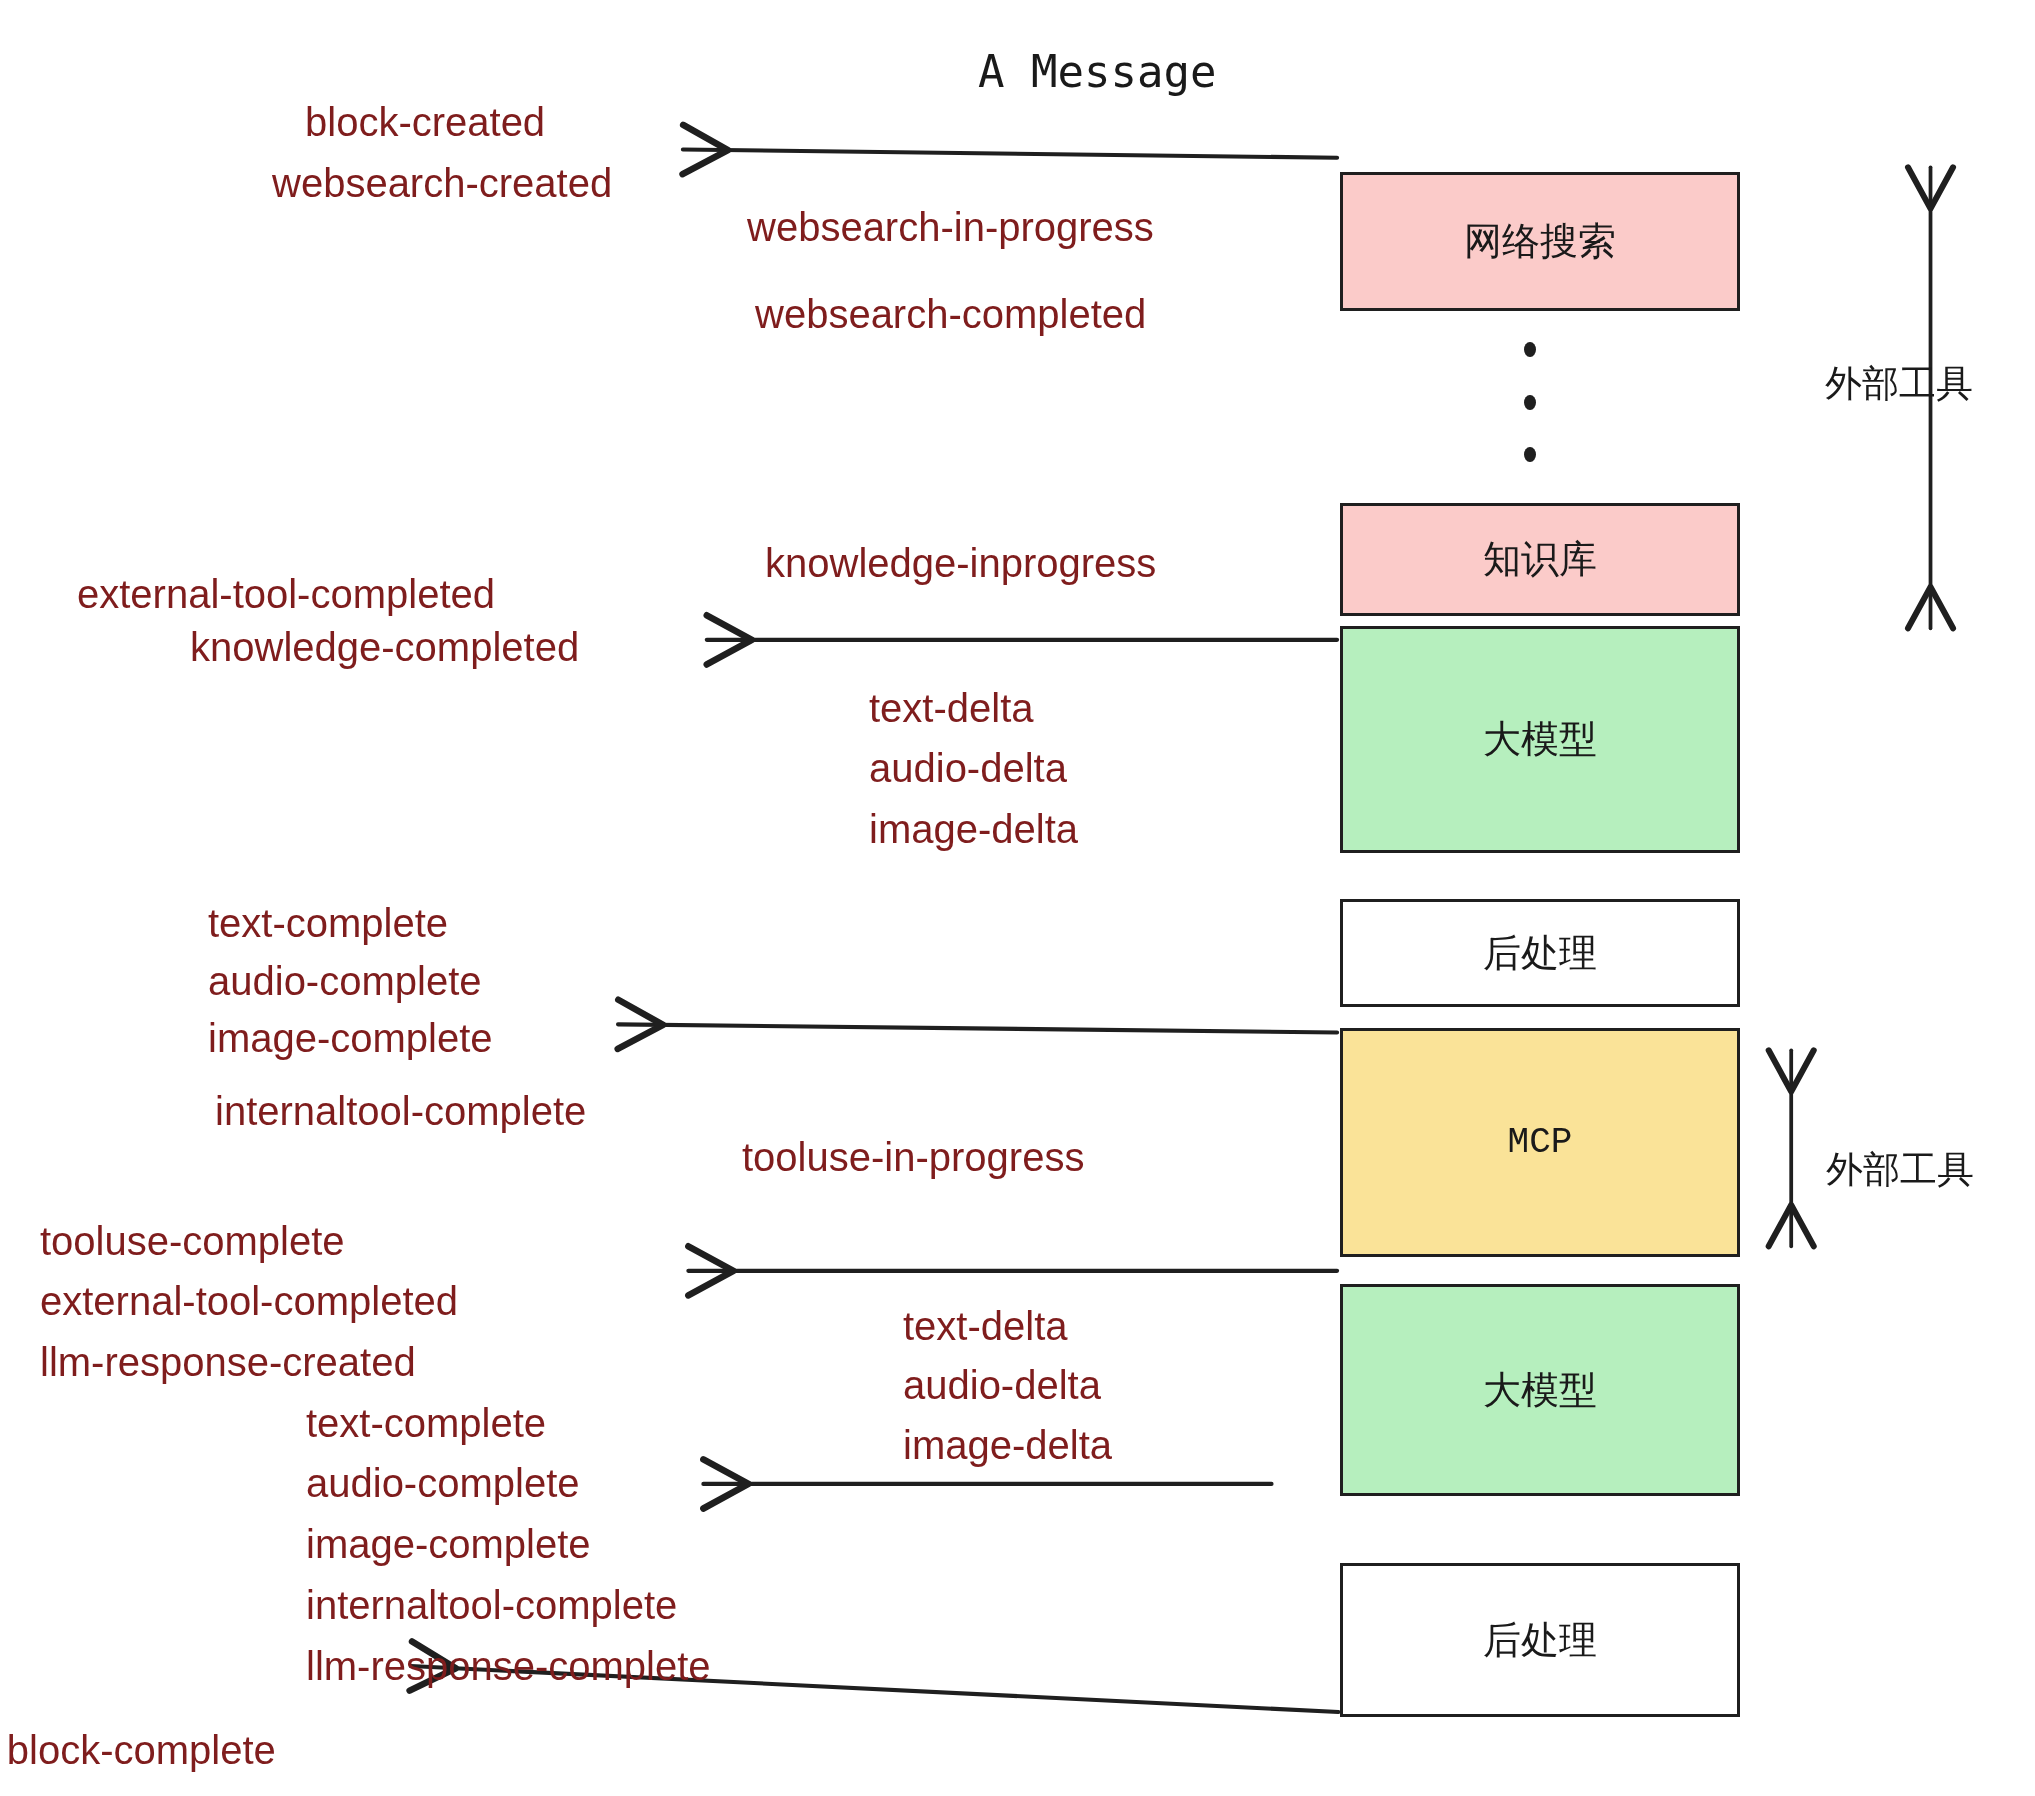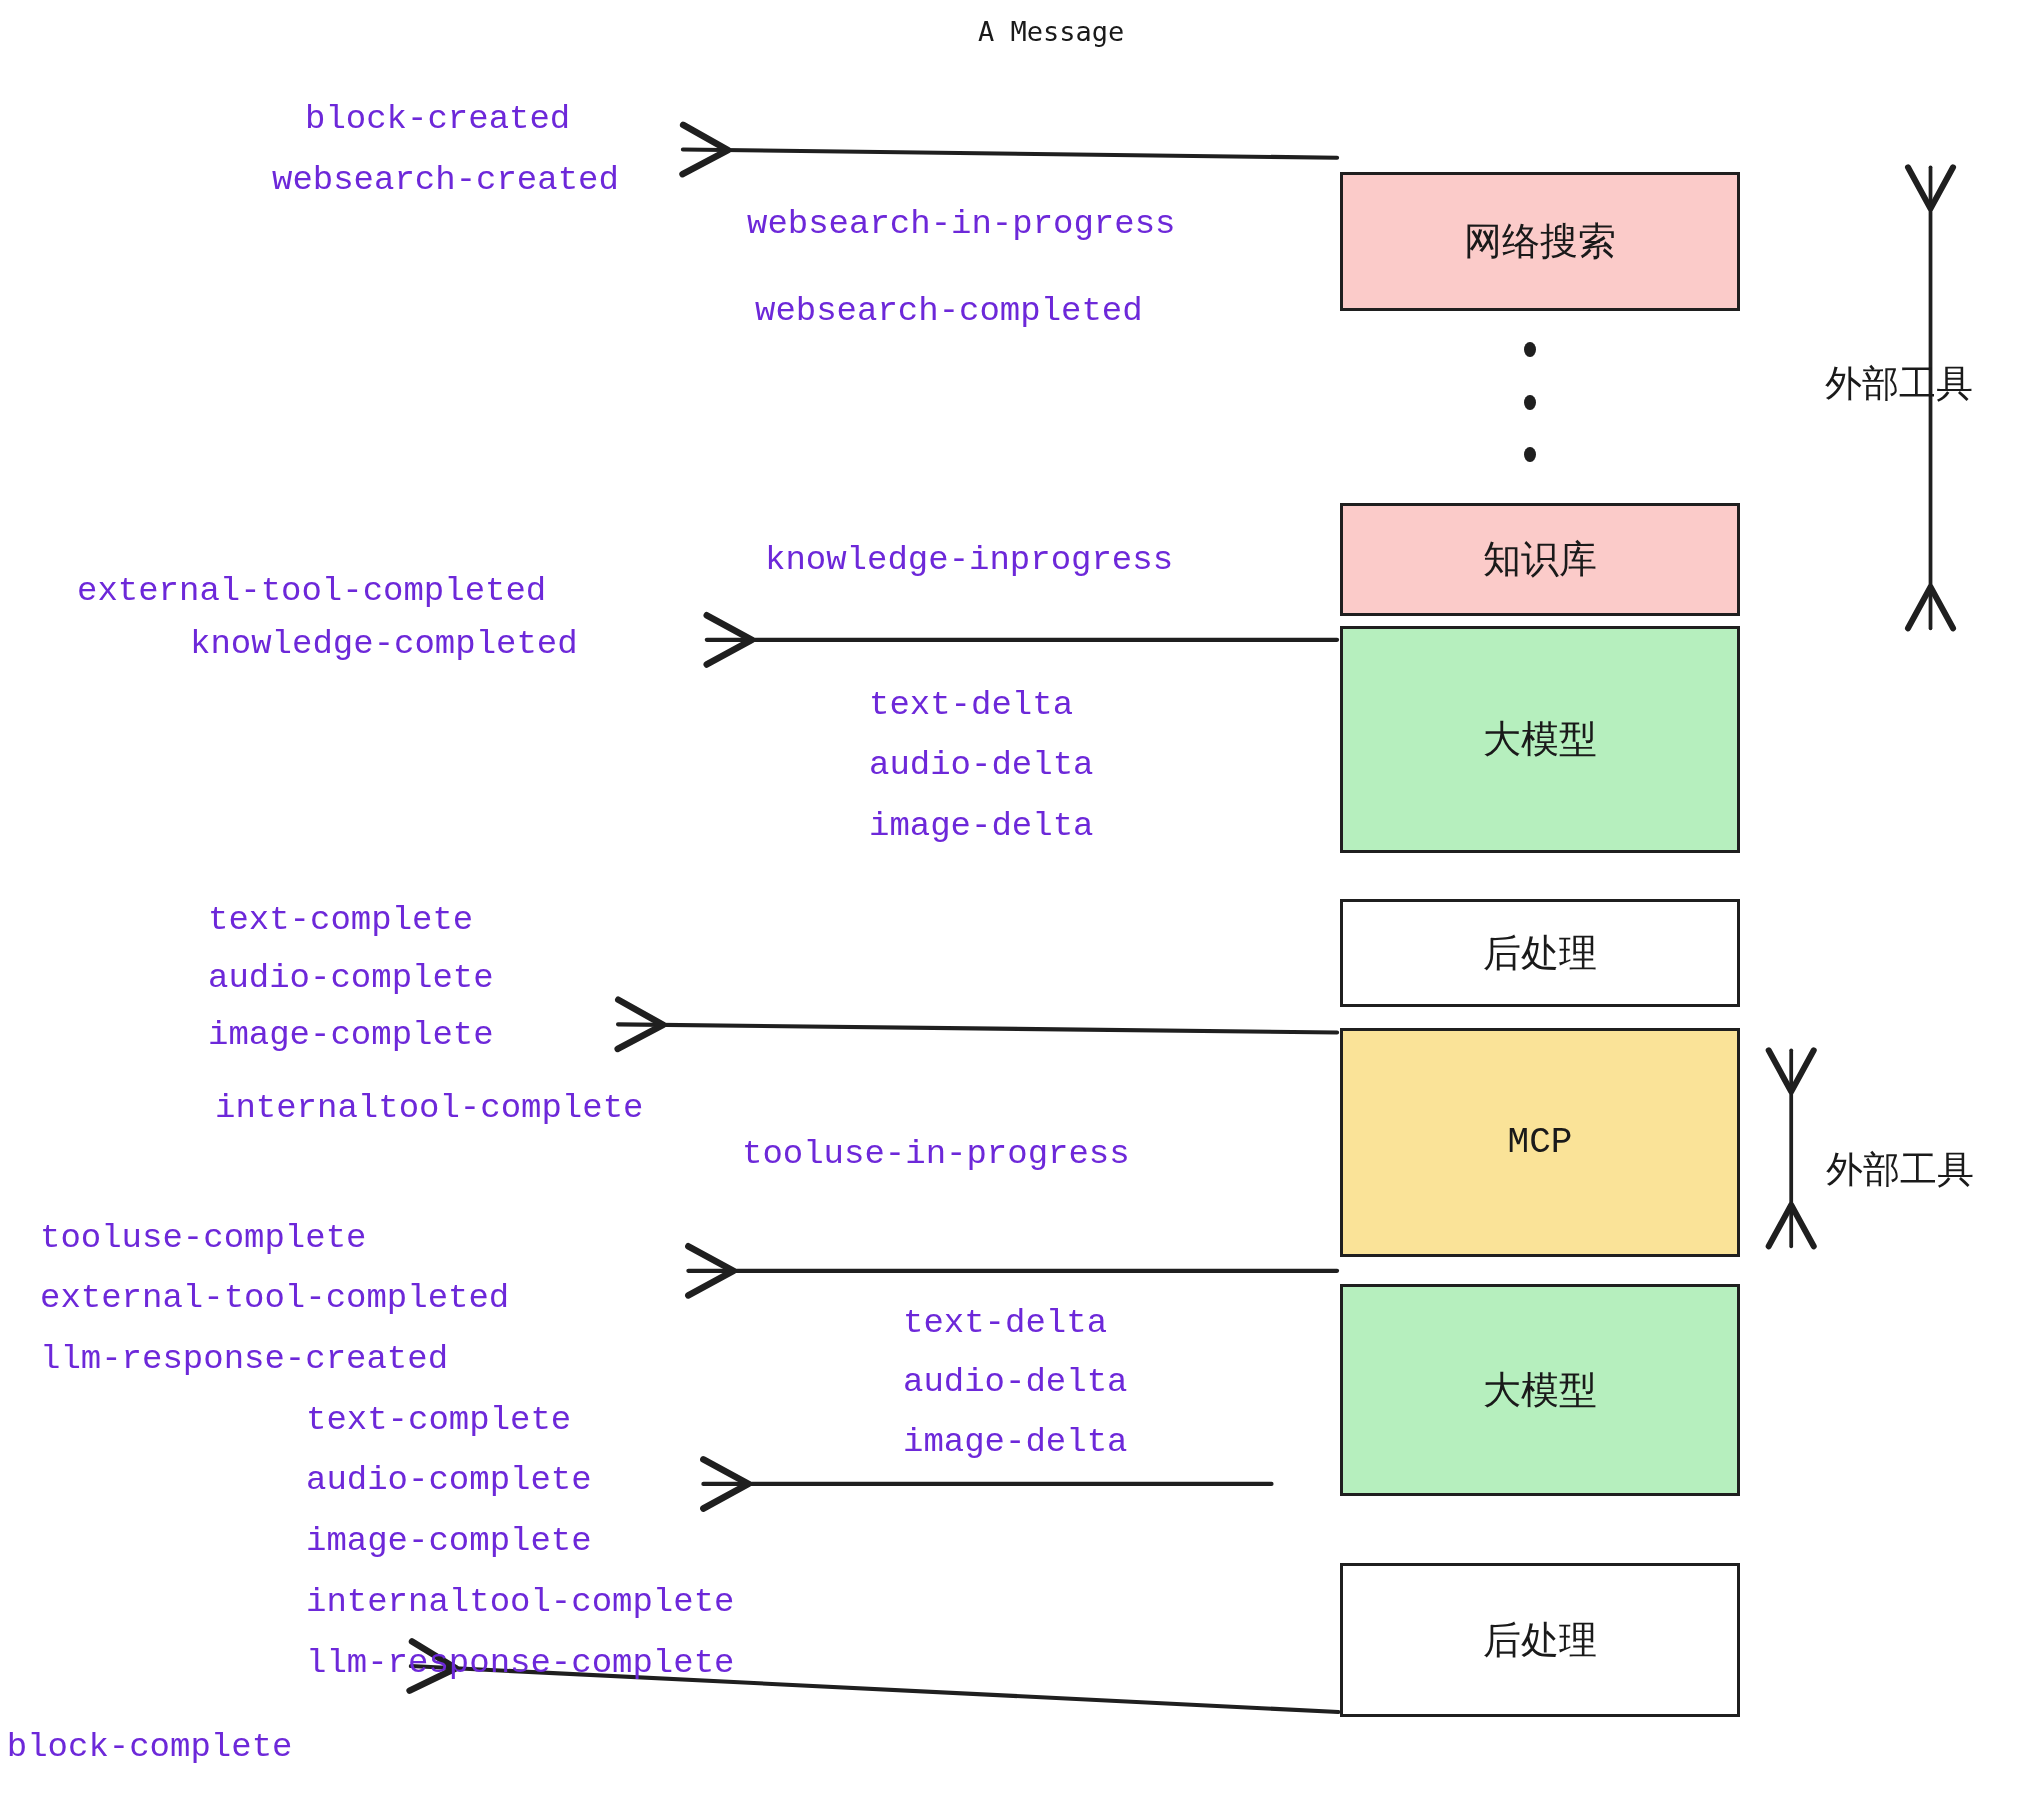--- a/index.html
+++ b/index.html
@@ -19,33 +19,34 @@
     position: absolute;
     left: 0;
     top: 0;
     width: 2035px;
     height: 1796px;
     pointer-events: none;
   }
   .lbl {
     position: absolute;
     white-space: pre;
-    color: #6d28d9;
-    font-family: Liberation Mono, monospace;
-    font-size: 34px;
+    color: #7f1d1d;
+    font-family: Liberation Sans, sans-serif;
+    font-size: 40px;
     line-height: 1;
     letter-spacing: 0px;
   }
   .title {
     position: absolute;
     white-space: pre;
     color: #1a1a1a;
     font-family: "DejaVu Sans Mono", "Liberation Mono", monospace;
-    font-size: 27px;
+    font-size: 44px;
     line-height: 1;
+    margin-top: 32px;
   }
   .node {
     position: absolute;
     box-sizing: border-box;
     border: 3.4px solid #1f1f1f;
     display: flex;
     align-items: center;
     justify-content: center;
     font-family: "DejaVu Sans", "Liberation Sans", sans-serif;
     font-size: 38px;

